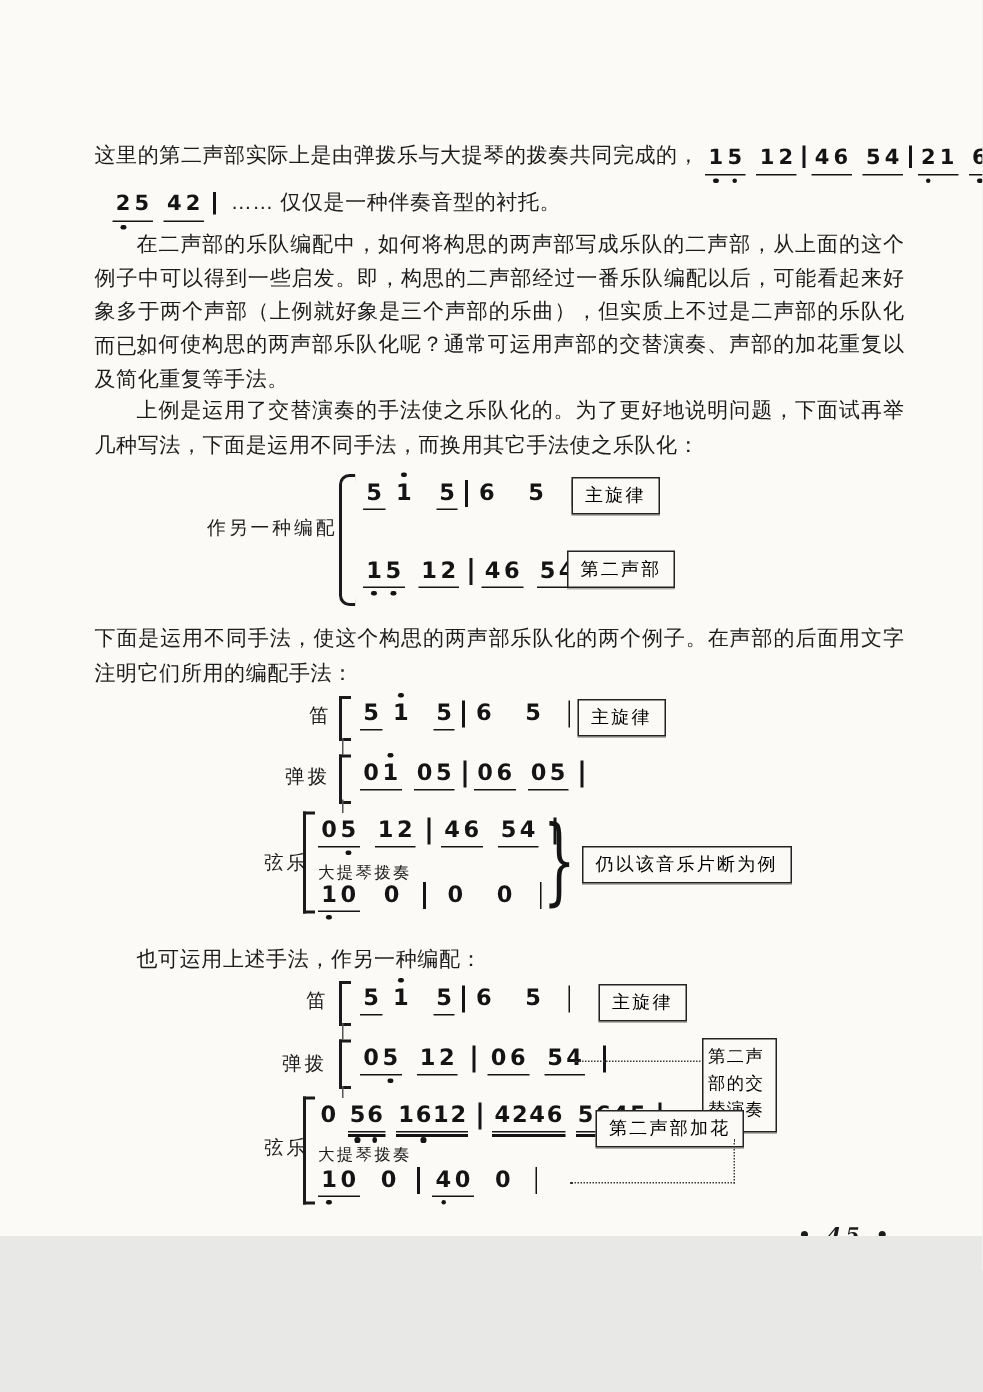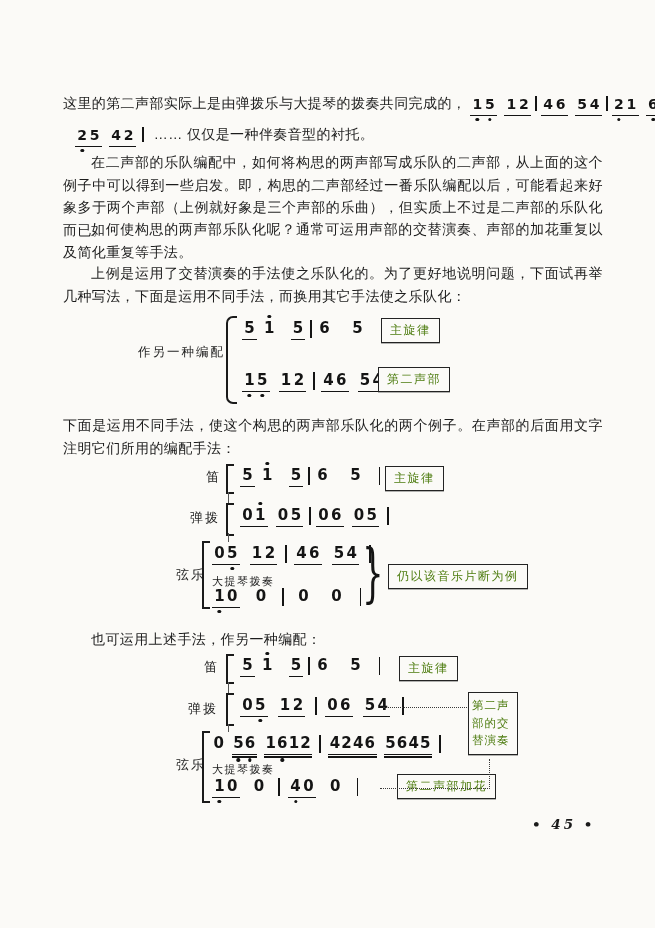--- a/index.html
+++ b/index.html
@@ -1,17 +1,17 @@
 <!DOCTYPE html>
 <html><head>
 <meta charset="utf-8">
 <style>
   html,body{margin:0;padding:0;background:#e8e8e6;}
   #page{
-    position:relative;width:655px;height:928px;margin:0 auto;
+    position:relative;width:655px;height:824px;margin:0 auto;
     background:#fbfaf7;color:#1b1b1b;overflow:hidden;
     font-family:"Liberation Sans","DejaVu Sans",sans-serif;
   }
   
   .para{
     position:absolute;left:63px;width:540px;
     font-size:14px;line-height:22.5px;letter-spacing:.4px;
     text-align:justify;text-justify:inter-ideograph;color:#1c1c1c;
   }
   .indent{text-indent:2em;}
@@ -44,21 +44,21 @@
   .ibrk{position:absolute;width:6px;border:2px solid #1a1a1a;border-right:none;}
   .vline{position:absolute;width:1.3px;background:#555;}
   .rbrace{position:absolute;font-family:"DejaVu Serif",serif;font-weight:400;color:#141414;
           transform:scale(.55,1.02);transform-origin:left center;}
   .dot-h{position:absolute;border-top:1.7px dotted #3a3a3a;height:0;}
   .dot-v{position:absolute;border-left:1.7px dotted #3a3a3a;width:0;}
   
   .ilab{position:absolute;font-size:13px;letter-spacing:2px;color:#1c1c1c;white-space:nowrap;}
   .small-lab{position:absolute;font-size:11px;letter-spacing:1.5px;color:#1c1c1c;white-space:nowrap;}
   .tbox{position:absolute;border:1.3px solid #232323;background:#fbfaf7;
-        font-size:12px;letter-spacing:1.5px;color:#4d7c0f;padding:3px 8px;white-space:nowrap;
+        font-size:12px;letter-spacing:1.5px;color:#000000;padding:3px 8px;white-space:nowrap;
         box-shadow:0 1px 0 rgba(40,40,40,.35);font-family:Liberation Serif, serif;}
   .tbox.tall{white-space:pre-line;width:42px;line-height:17.5px;
              padding:4px 3px;letter-spacing:1px;font-size:11.5px;}
   .footer-page{position:absolute;font-family:"DejaVu Serif",serif;font-style:italic;font-weight:600;
                font-size:13.5px;letter-spacing:3px;color:#1b1b1b;}
 </style>
 </head>
 <body>
 
 <div id="page">
@@ -327,21 +327,21 @@
         <span class="note">6</span>
       </span>
       <span class="grp u2" style="margin-left: 7px;">
         <span class="note">5</span>
         <span class="note">6</span>
         <span class="note">4</span>
         <span class="note">5</span>
       </span>
       <span class="bar" style="margin-left: 7px;"></span>
     </div>
-  <div class="tbox" style="left:397px;top:740px;margin-top:34px;">第二声部加花</div>
+  <div class="tbox" style="left:397px;top:740px;">第二声部加花</div>
   <div class="small-lab" style="left:212px;top:762px;">大提琴拨奏</div>
   <div class="nline" style="left:212px;top:778px;">
       <span class="grp u1">
         <span class="note">1<i class="od below"></i></span>
         <span class="note">0</span>
       </span>
       <span class="grp" style="margin-left: 12px;">
         <span class="note">0</span>
       </span>
       <span class="bar" style="margin-left: 12px;"></span>

